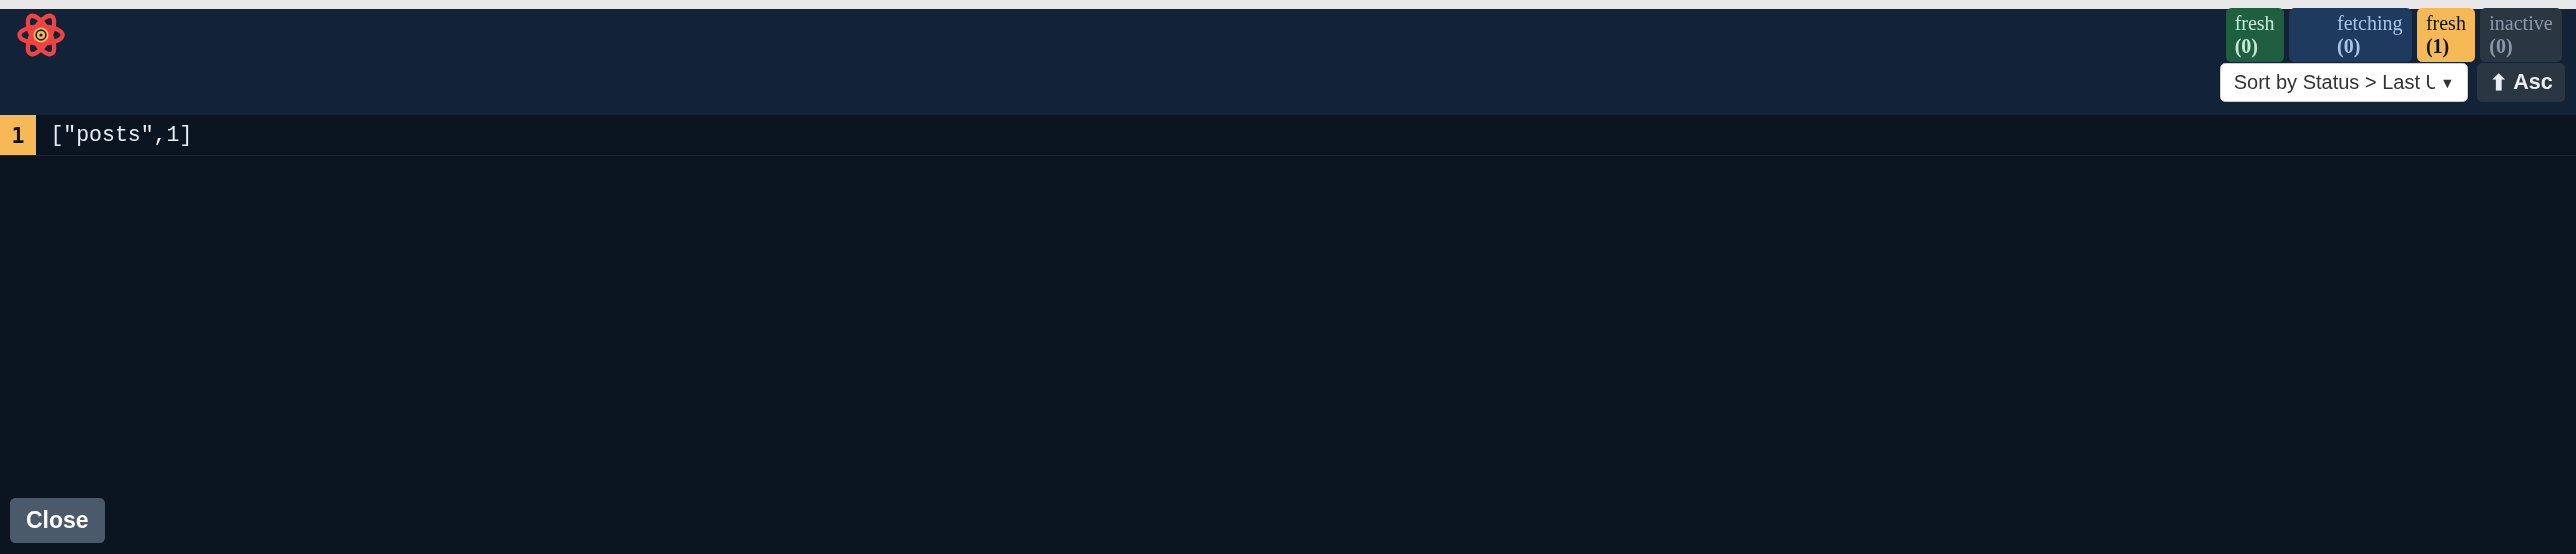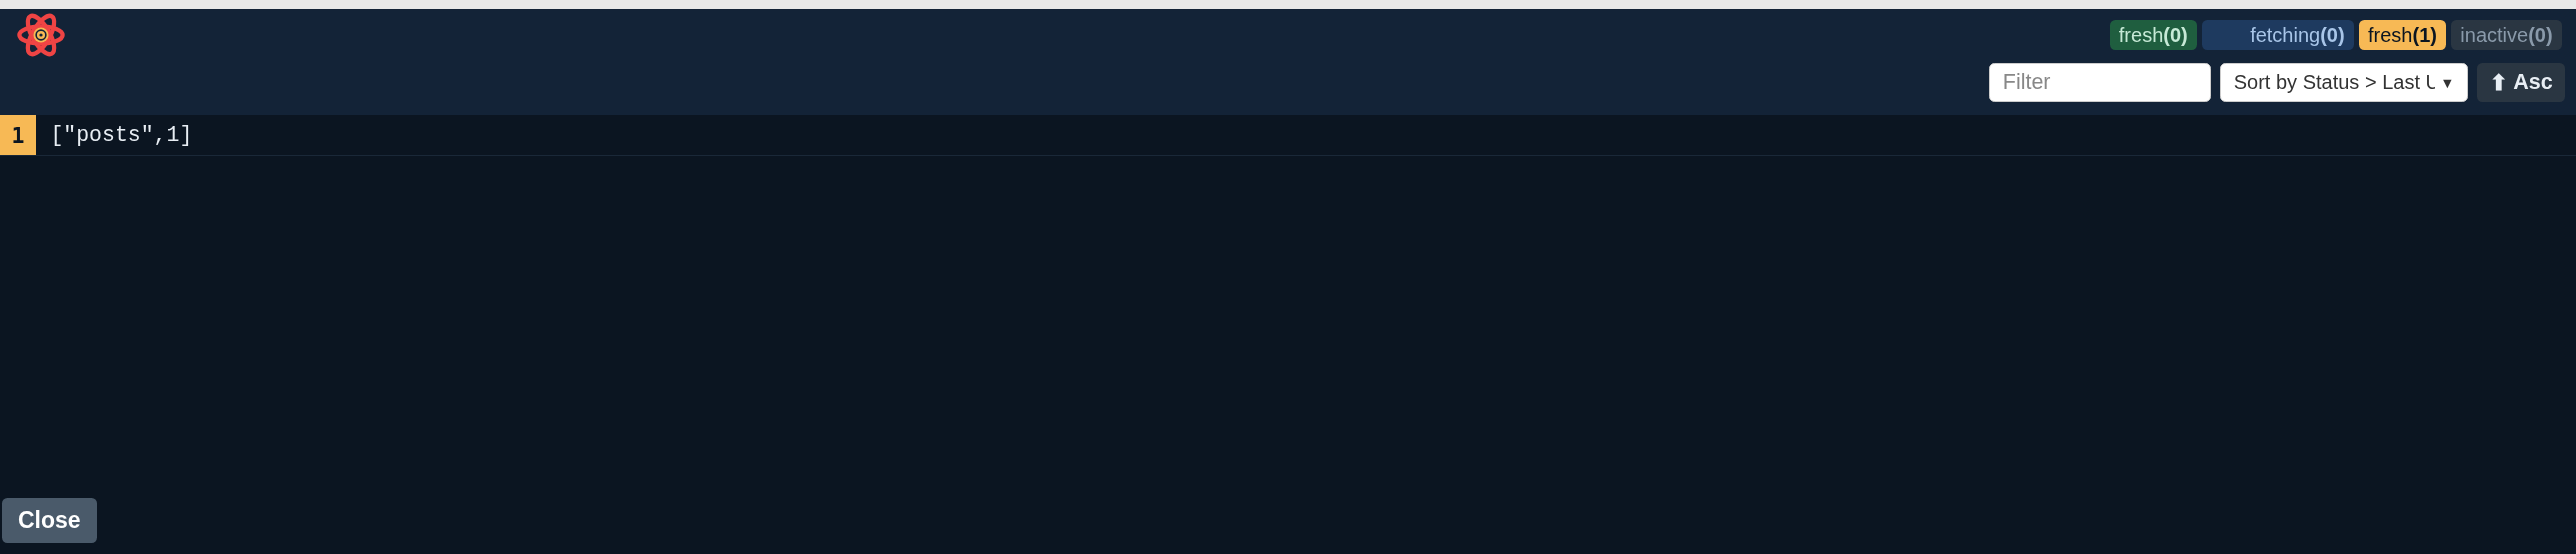--- a/index.html
+++ b/index.html
@@ -45,25 +45,26 @@
       padding-left: 3.6px;
     }
     .status-badges {
       display: flex;
       gap: 5.4px;
       margin-right: 3.6px;
     }
     .badge {
       padding: 3.6px 9px;
       border-radius: 5.4px;
-      font-family: Liberation Sans, sans-serif;
+      font-family: Liberation Serif, serif;
       font-size: 20px;
       font-weight: 500;
       display: flex;
       align-items: baseline;
+      flex-direction: column;
     }
     .badge-fresh {
       background: #1f5e3f;
       color: #c6e9d6;
     }
     .badge-fetching {
       background: #1e3a5f;
       color: #a8c5e8;
       padding-left: 48px;
     }
@@ -165,21 +166,21 @@
       display: flex;
       align-items: center;
       font-family: "SFMono-Regular", Consolas, "Liberation Mono", Menlo, monospace;
       font-size: 21.5px;
       color: #e8eef4;
       cursor: pointer;
     }
     .close-button {
       position: absolute;
       bottom: 10.8px;
-      left: 2px;
+      left: 10px;
       background: #4a5a6a;
       color: #fff;
       border: none;
       border-radius: 5.4px;
       padding: 9px 16px;
       font-size: 23px;
       font-weight: 600;
       cursor: pointer;
     }
   </style>
@@ -216,21 +217,20 @@
           <span>fresh</span>
           <span class="badge-count">(1)</span>
         </div>
         <div class="badge badge-inactive">
           <span>inactive</span>
           <span class="badge-count">(0)</span>
         </div>
       </div>
     </div>
     <div class="toolbar-bottom">
-      <input class="filter-input" type="text" placeholder="Filter" style="">
       <div class="sort-select">
         <span class="sort-select-text">Sort by Status &gt; Last Updat</span>
         <span class="sort-chevron">▼</span>
       </div>
       <button class="asc-button">
         <span>⬆</span>
         <span>Asc</span>
       </button>
     </div>
   </div>

